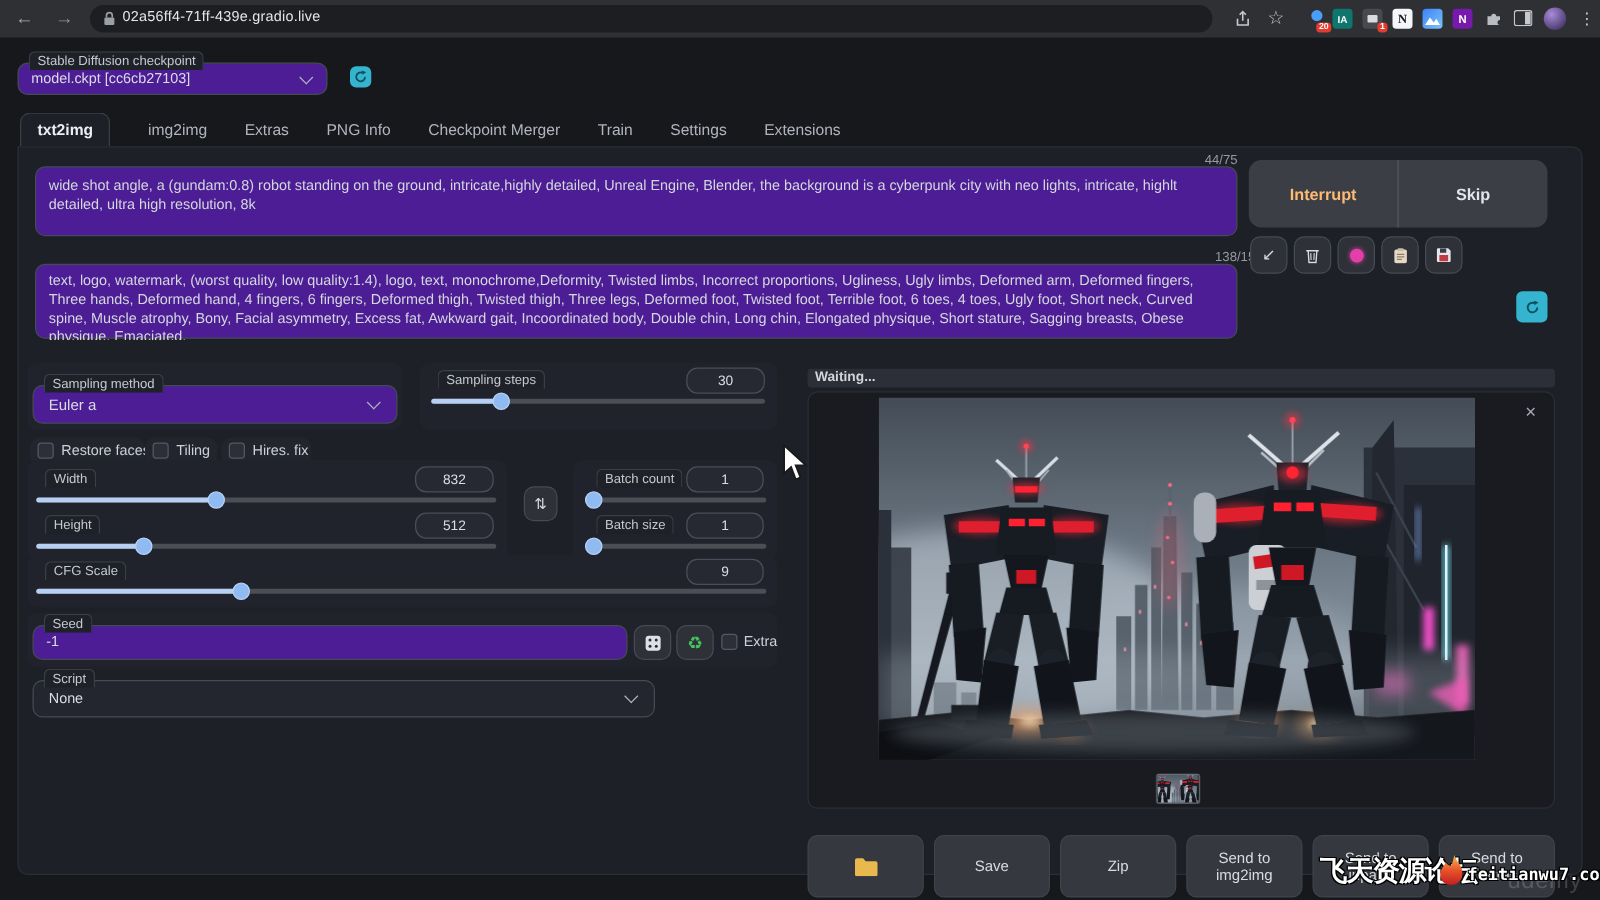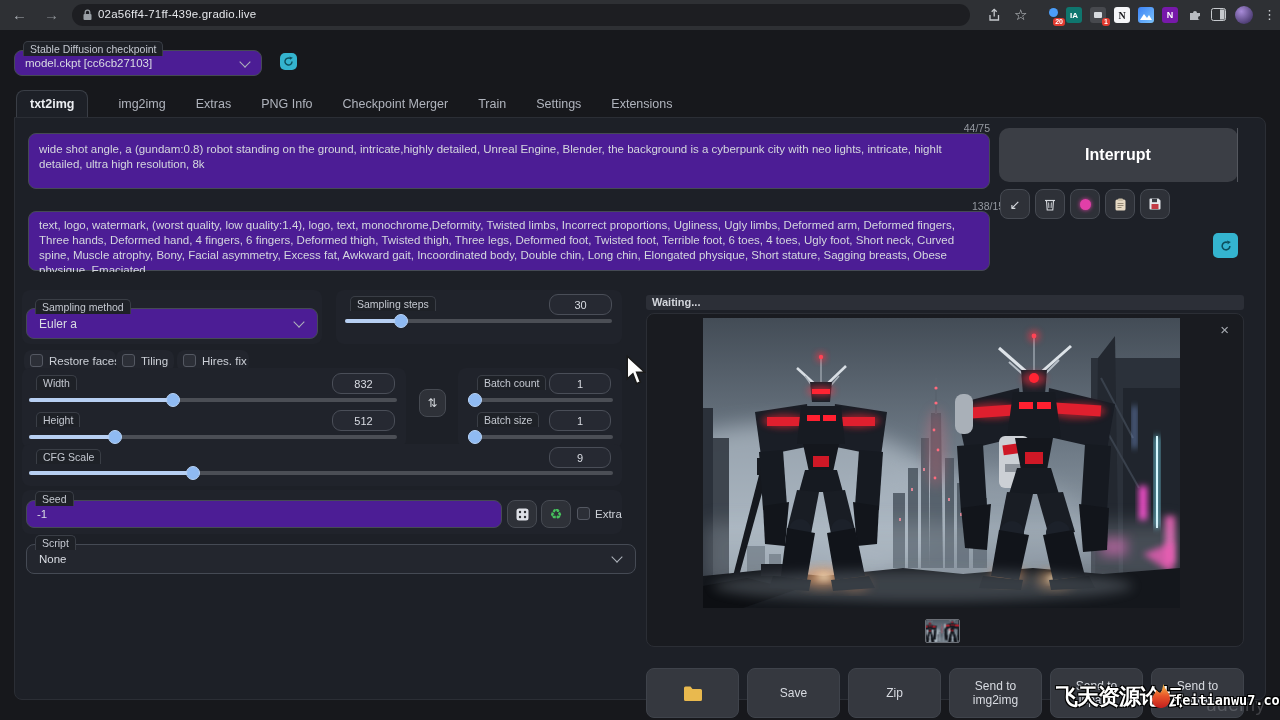--- a/index.html
+++ b/index.html
@@ -129,21 +129,22 @@
   <div class="blk" style="left:28px;top:133px;width:962px;height:56px;">
     <div class="prompt-text" style="left:0;top:0;width:962px;height:56px;">wide shot angle, a (gundam:0.8) robot standing on the ground, intricate,highly detailed, Unreal Engine, Blender, the background is a cyberpunk city with neo lights, intricate, highlt detailed, ultra high resolution, 8k</div>
   </div>
 
   <span class="counter" style="left:944px;top:200px;width:66px;text-align:right;">138/150</span>
   <div class="blk" style="left:28px;top:211px;width:962px;height:60px;">
     <div class="prompt-text" style="left:0;top:0;width:962px;height:60px;padding:6px 10px;">text, logo, watermark, (worst quality, low quality:1.4), logo, text, monochrome,Deformity, Twisted limbs, Incorrect proportions, Ugliness, Ugly limbs, Deformed arm, Deformed fingers, Three hands, Deformed hand, 4 fingers, 6 fingers, Deformed thigh, Twisted thigh, Three legs, Deformed foot, Twisted foot, Terrible foot, 6 toes, 4 toes, Ugly foot, Short neck, Curved spine, Muscle atrophy, Bony, Facial asymmetry, Excess fat, Awkward gait, Incoordinated body, Double chin, Long chin, Elongated physique, Short stature, Sagging breasts, Obese physique, Emaciated,</div>
   </div>
 
   <div class="abs" style="left:999px;top:128px;width:239px;height:54px;background:#3b3e45;border-radius:10px;display:flex;">
-    <div style="flex:1;display:flex;align-items:center;justify-content:center;font-size:16px;font-weight:bold;color:#ffffff;border-right:1px solid #54575e;">Interrupt</div>
+    <div style="flex:1;display:flex;align-items:center;justify-content:center;font-size:13px;font-weight:bold;color:#fdba74;border-right:1px solid #54575e;">Interrupt</div>
+    <div style="flex:1;display:flex;align-items:center;justify-content:center;font-size:13px;font-weight:bold;color:#e3e5ea;">Skip</div>
   </div>
 
   <div class="toolbtn" style="left:1000px;top:189px;">
     <span style="font-size:13px;color:#d5d8dd;">↙</span>
   </div>
   <div class="toolbtn" style="left:1035px;top:189px;">
     <svg width="12" height="13" viewBox="0 0 12 13">
       <line x1="1" y1="2.5" x2="11" y2="2.5" stroke="#d8dbe0" stroke-width="1.2"></line>
       <path d="M2.5,2.5 L3.2,12 H8.8 L9.5,2.5" stroke="#d8dbe0" stroke-width="1.1" fill="none"></path>
       <line x1="4.6" y1="4.5" x2="4.9" y2="10" stroke="#d8dbe0" stroke-width="0.9"></line>
@@ -257,21 +258,21 @@
       <circle cx="4" cy="9" r="1.2" fill="#2a2d33"></circle>
         <circle cx="9" cy="9" r="1.2" fill="#2a2d33"></circle>
     </svg>
   </div>
   <div class="toolbtn" style="left:541px;top:500px;width:30px;height:28px;">
     <span style="font-size:14px;color:#46c25c;line-height:14px;">♻</span>
   </div>
   <span class="chk" style="left:577px;top:507px;"></span>
   <span class="chklbl" style="left:595px;top:508px;">Extra</span>
 
-  <div class="blk" style="left:26px;top:544px;width:610px;height:30px;background:#23262e;">
+  <div class="blk" style="left:26px;top:544px;width:498px;height:30px;background:#23262e;">
     <span class="lbl">Script</span>
     <span class="abs" style="left:12px;top:8px;font-size:11.5px;color:#d9dce3;">None</span>
     <span class="chev" style="right:14px;top:8px;"></span>
   </div>
 
   <div class="abs" style="left:646px;top:295px;width:598px;height:15px;background:#2c2f37;border-radius:3px;">
     <span style="position:absolute;left:6px;top:1px;font-size:11px;font-weight:bold;color:#d2d5db;">Waiting...</span>
   </div>
 
   <div class="abs" style="left:646px;top:313px;width:598px;height:334px;background:#191b20;border:1px solid #2b2e35;border-radius:8px;box-sizing:border-box;">

